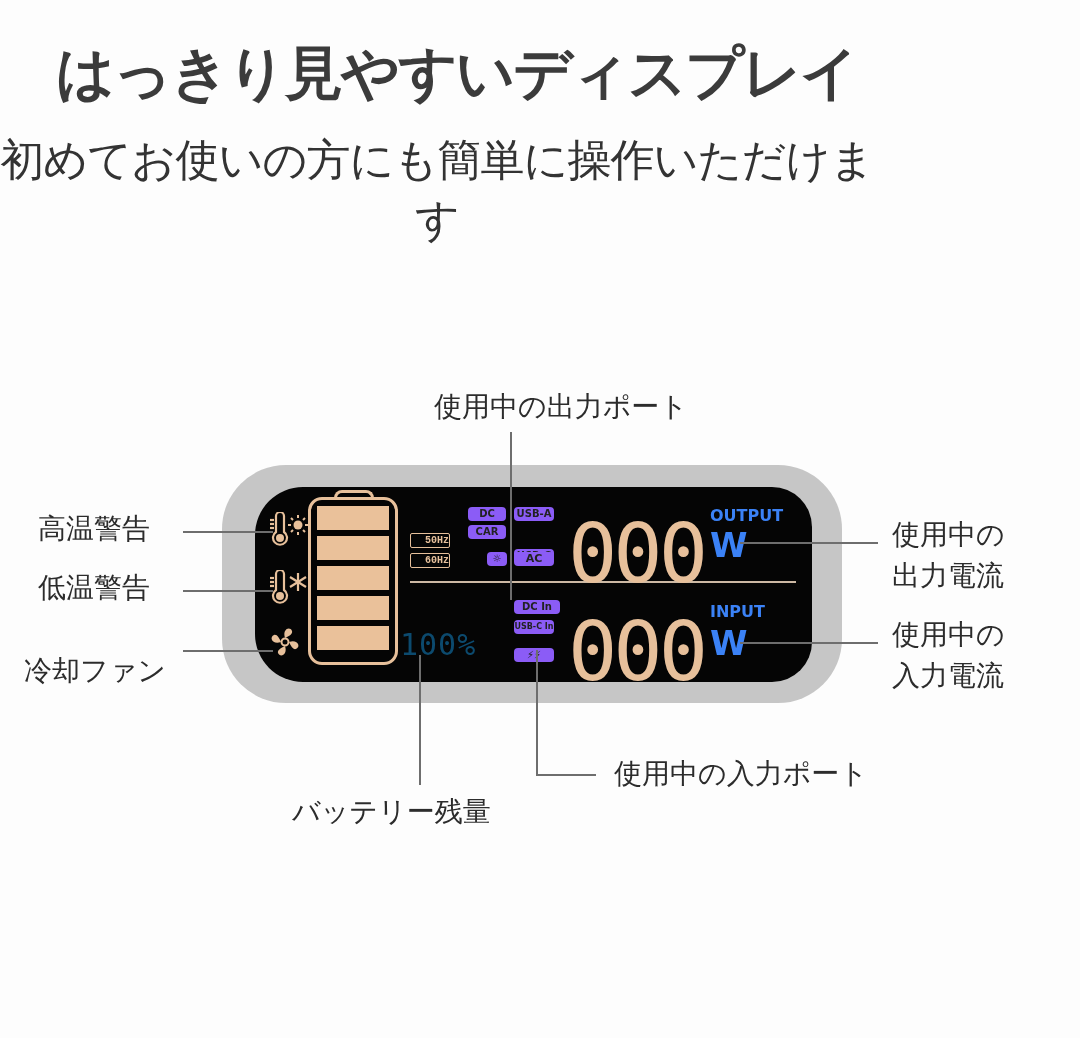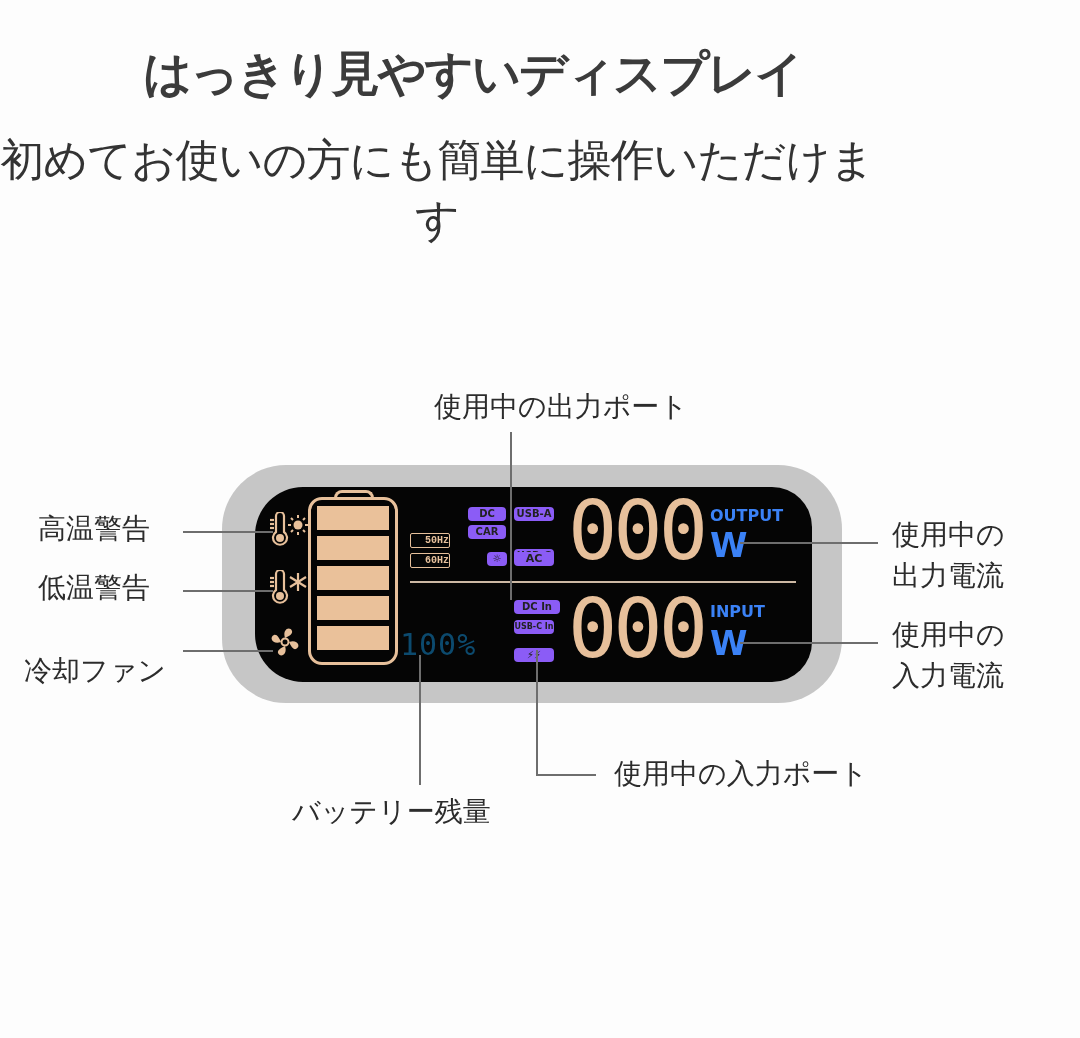--- a/index.html
+++ b/index.html
@@ -1,26 +1,26 @@
 <!DOCTYPE html>
 <html><head>
 <meta charset="utf-8">
 <style>
   html,body{margin:0;padding:0;}
   body{width:1080px;height:1038px;background:#fdfdfd;position:relative;overflow:hidden;
        font-family:"DejaVu Sans","Liberation Sans",sans-serif;color:#2e2e2e;}
   .abs{position:absolute;}
-  .title{left:16px;width:913px;top:28px;text-align:center;font-size:48px;font-weight:bold;color:#3b3b3b;letter-spacing:-2px;line-height:90px;}
+  .title{left:0;width:913px;top:28px;text-align:center;font-size:58px;font-weight:bold;color:#3b3b3b;letter-spacing:-2px;line-height:90px;}
   .subtitle{left:0;width:874px;top:130px;text-align:center;font-size:44px;color:#333;letter-spacing:-1px;line-height:60px;}
   .lbl{font-size:28px;color:#2c2c2c;line-height:34px;white-space:nowrap;}
   .lbl2{font-size:28px;color:#2c2c2c;line-height:42px;white-space:nowrap;}
   .line{background:#6e6e6e;}
   .bezel{left:222px;top:465px;width:620px;height:238px;background:#c6c6c6;border-radius:64px;}
   .screen{left:255px;top:487px;width:557px;height:195px;background:#050505;border-radius:48px 40px 40px 48px;}
-  .tan{color:#e7c09b;}
+  .tan{color:#e7c09b;margin-top:23px;}
   .bat{left:308px;top:497px;width:90px;height:168px;border:3px solid #e7c09b;border-radius:14px;box-sizing:border-box;}
   .batcap{left:334px;top:490px;width:40px;height:10px;border:3px solid #e7c09b;border-bottom:none;border-radius:8px 8px 0 0;box-sizing:border-box;}
   .seg{position:absolute;left:6px;width:72px;height:24px;background:#eac19a;}
   .hz{font-size:10px;font-weight:bold;color:#e7c09b;border:1.5px solid #e7c09b;border-radius:2px;width:38px;height:13px;line-height:13px;text-align:right;font-family:Liberation Mono, monospace;}
   .tag{background:#8b5cf6;color:#222;font-size:10px;font-weight:bold;border-radius:4px;height:14px;line-height:14px;text-align:center;}
   .unit{color:#3b82f6;font-weight:bold;}
   .divider{left:410px;top:581px;width:386px;height:2px;background:#cdb9a4;}
   .pct{left:400px;top:627px;font-size:30px;color:#0c4a6e;letter-spacing:1px;font-family:"DejaVu Sans Mono","Liberation Mono",monospace;}
 </style>
 </head>

